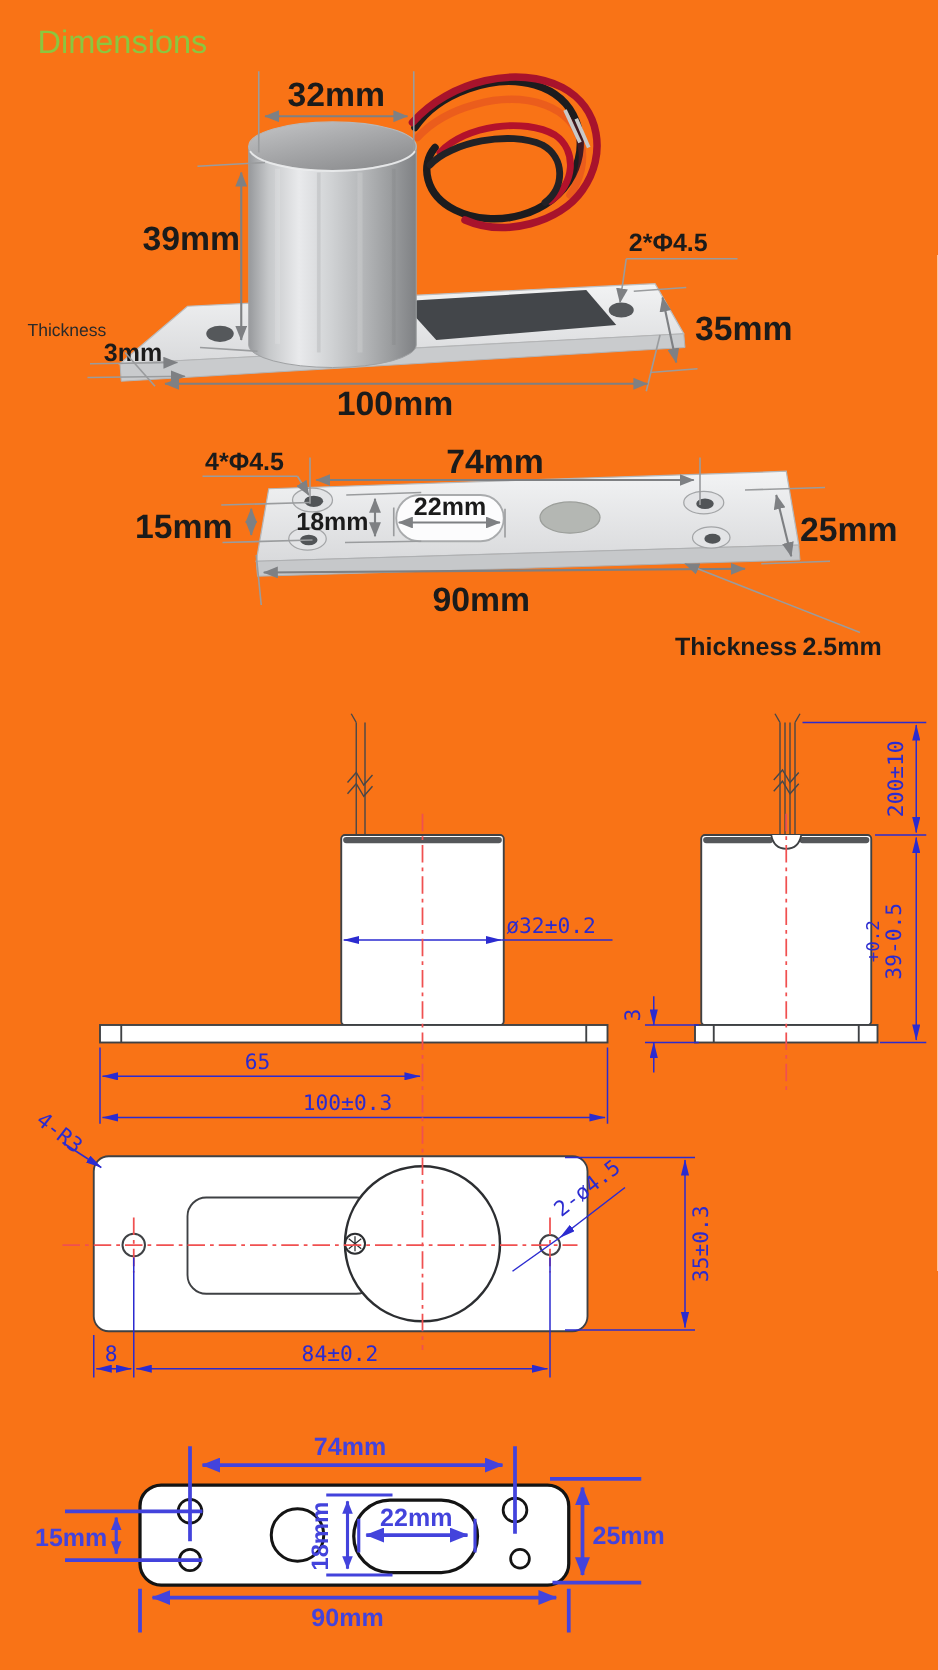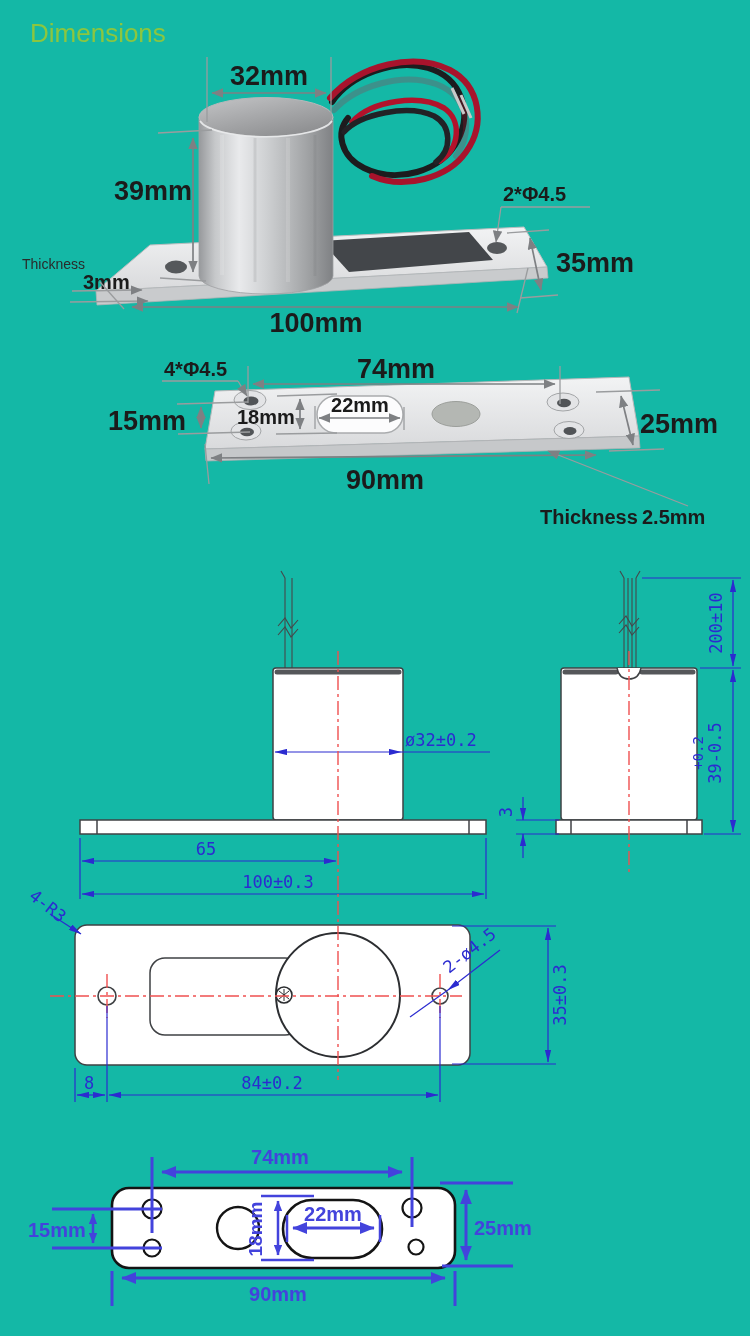--- a/index.html
+++ b/index.html
@@ -1,16 +1,16 @@
 <!DOCTYPE html>
 <html><head>
 <meta charset="utf-8">
 <style>
   html,body{margin:0;padding:0;background:#ffffff;}
-  .page{position:relative;width:750px;height:1336px;background:#14b8a6;overflow:hidden;
+  .page{position:relative;width:750px;height:1336px;background:#f97316;overflow:hidden;
         font-family:"Liberation Sans",sans-serif;}
   svg{display:block;}
   
   .t-title{font:26px "Liberation Sans",sans-serif;fill:#8CC63F;}
   .t-big{font:bold 27px "Liberation Sans",sans-serif;fill:#1b1b1b;}
   .t-med{font:bold 20px "Liberation Sans",sans-serif;fill:#1b1b1b;}
   .t-small{font:14px "Liberation Sans",sans-serif;fill:#2a2a2a;}
   .t-cad{font:17px "DejaVu Sans Mono",monospace;fill:#2B2BD0;}
   .t-cad-sm{font:14px "DejaVu Sans Mono",monospace;fill:#2B2BD0;}
   .t-bd{font:bold 20px "Liberation Sans",sans-serif;fill:#4343DC;}

